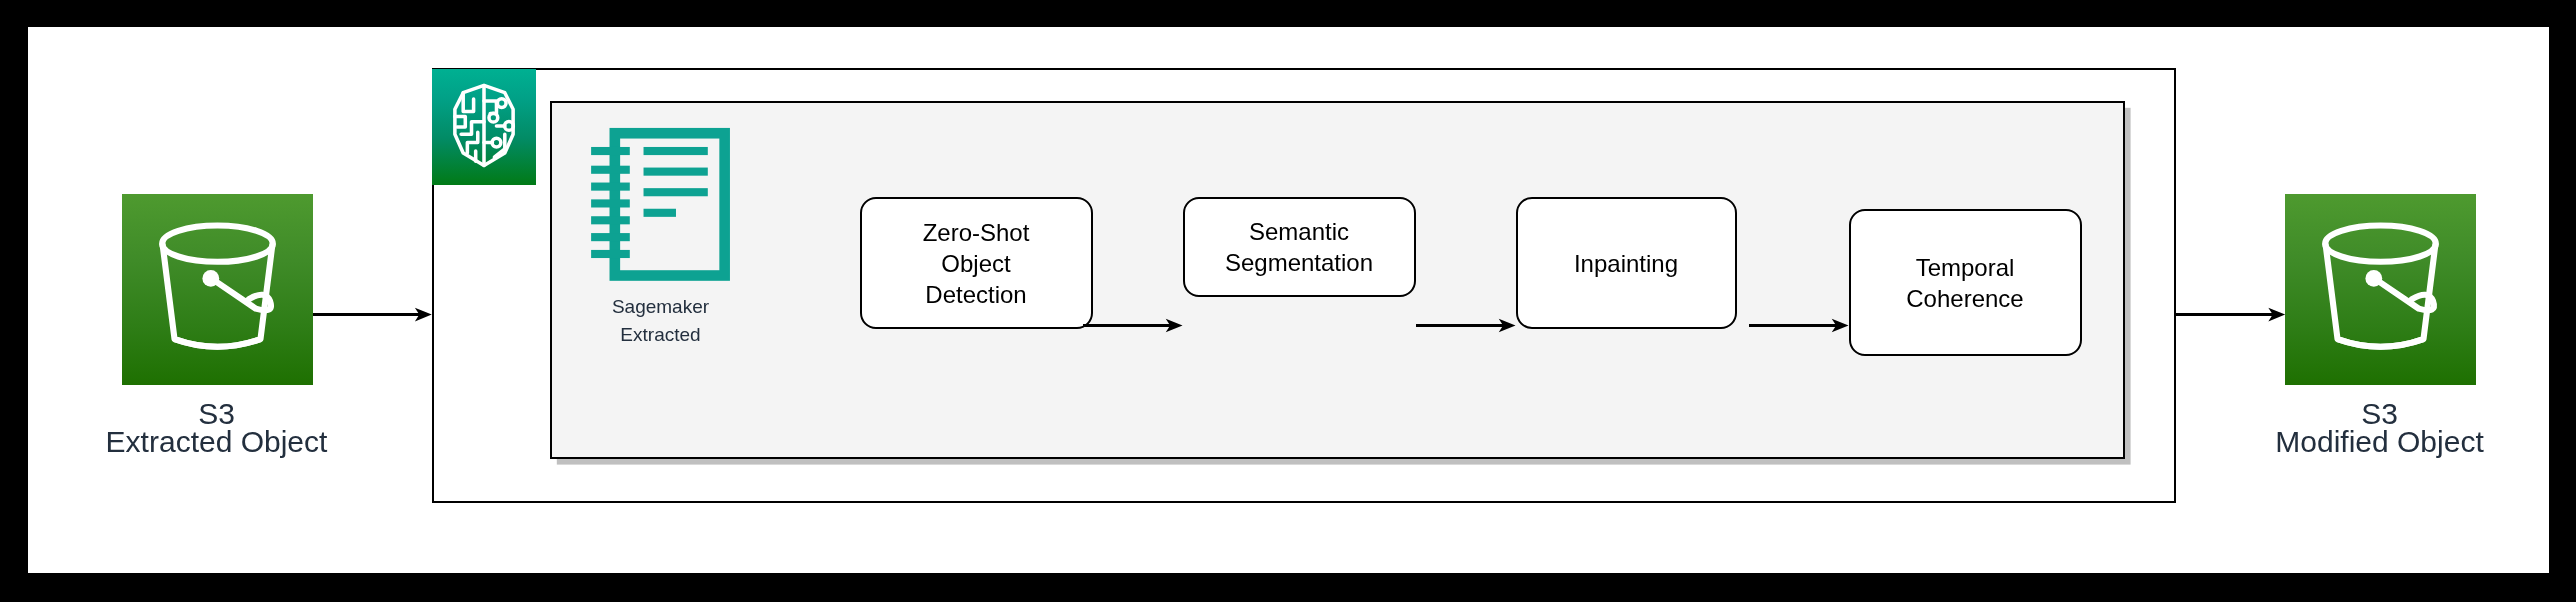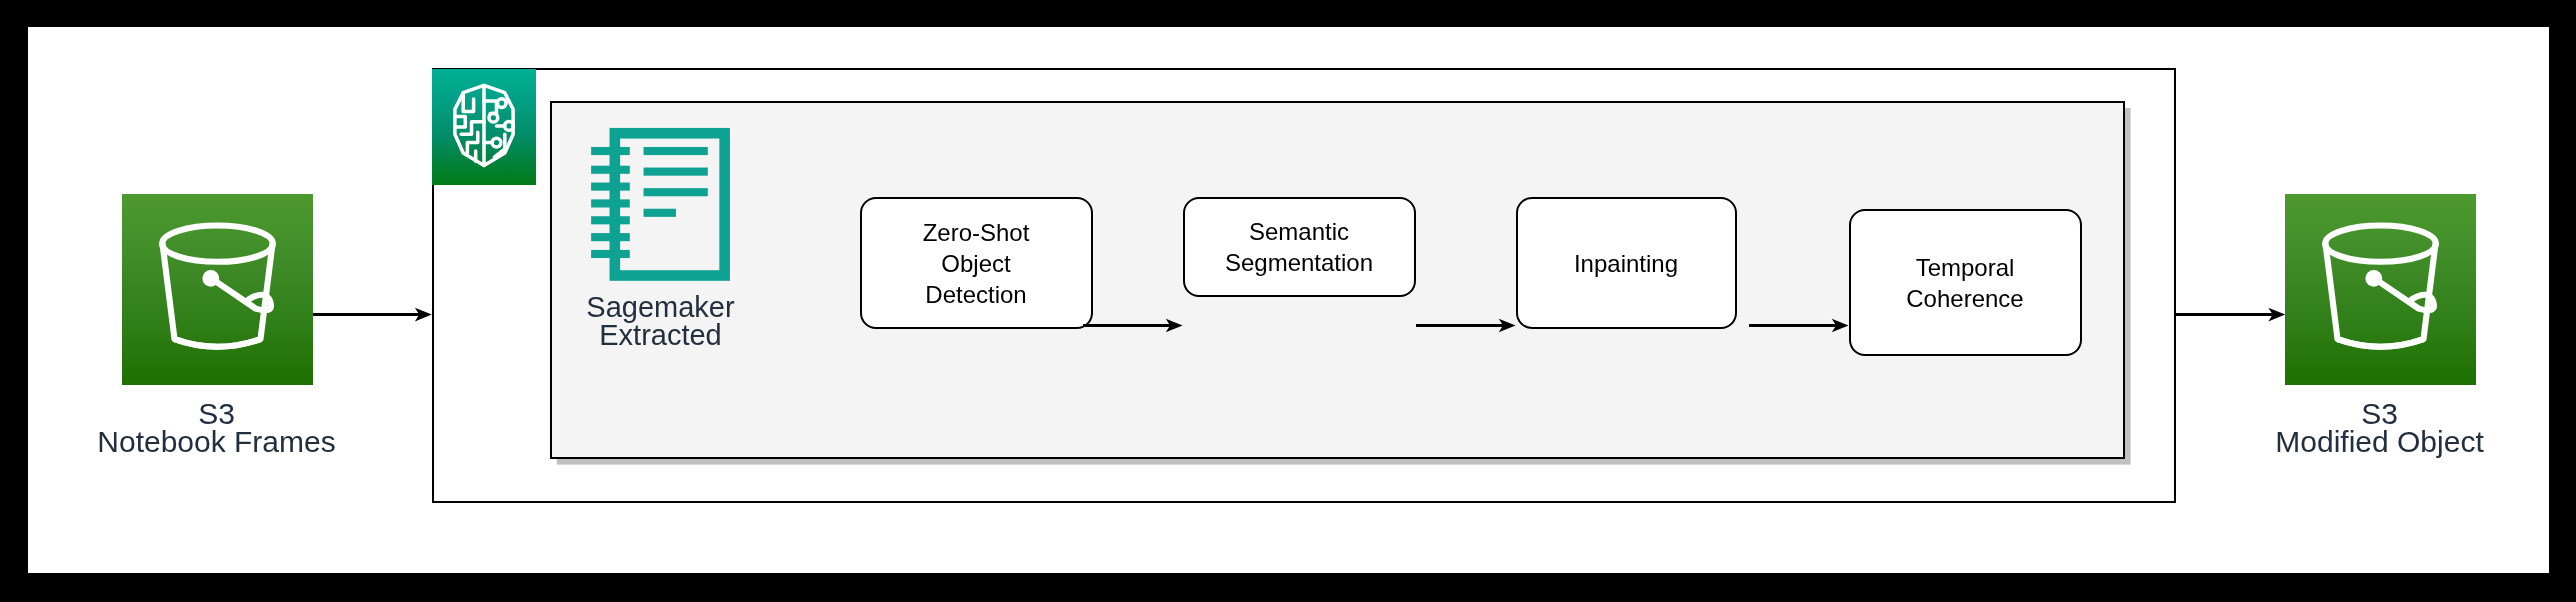--- a/index.html
+++ b/index.html
@@ -96,21 +96,21 @@
   
   #notebook-node { position: absolute; left: 563px; top: 100px; }
   #notebook-icon { width: 140px; height: 156px; display: block; }
   #notebook-label {
     position: absolute;
     left: -31px;
     top: 166px;
     width: 202px;
     text-align: center;
     color: #232F3E;
-    font-size: 29px;
+    font-size: 19px;
     line-height: 28px;
   }
 
   
   .process-box {
     position: absolute;
     background: #FFFFFF;
     border: 2.5px solid #000000;
     border-radius: 16px;
     box-sizing: border-box;
@@ -135,21 +135,21 @@
     <div class="s3-node" style="left:94px; top:167px;">
       <div class="s3-icon">
         <svg viewBox="0 0 100 100" xmlns="http://www.w3.org/2000/svg">
           <ellipse cx="50" cy="26" rx="29" ry="9.5" fill="none" stroke="#FFFFFF" stroke-width="3.2"></ellipse>
           <path d="M21.2 26 L27.5 76 Q50 84 72.5 76 L78.8 26" fill="none" stroke="#FFFFFF" stroke-width="3.2" stroke-linejoin="round"></path>
           <path d="M27.5 76 Q50 84 72.5 76" fill="none" stroke="#FFFFFF" stroke-width="3.2"></path>
           <path d="M48 45 L70 60 Q80 63 77.5 56 Q75 50 66.5 55" fill="none" stroke="#FFFFFF" stroke-width="3.2" stroke-linecap="round"></path>
           <circle cx="46.5" cy="44.2" r="4.4" fill="#FFFFFF"></circle>
         </svg>
       </div>
-      <div class="s3-label"><span>S3</span><br><span>Notebook Frames</span></div>
+      <div class="s3-label"><span>S3</span><br><span>Extracted Object</span></div>
     </div>
 
     <div class="abs arrow" style="left:285px; top:275px;">
       <svg width="125" height="25" viewBox="0 0 200 40">
         <line x1="0" y1="20" x2="176" y2="20" stroke="#000000" stroke-width="5"></line>
         <path d="M190 20 L163 31 L170 20 L163 9 Z" fill="#000000"></path>
       </svg>
     </div>
 
     <div id="outer-container"></div>

